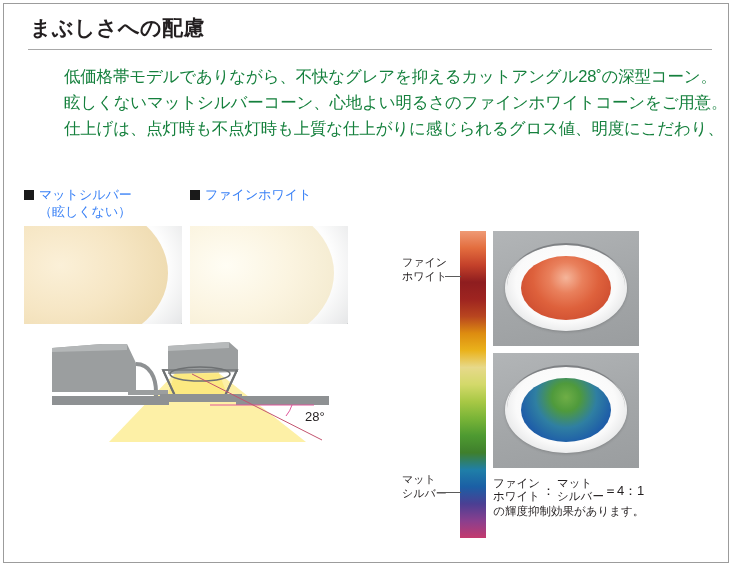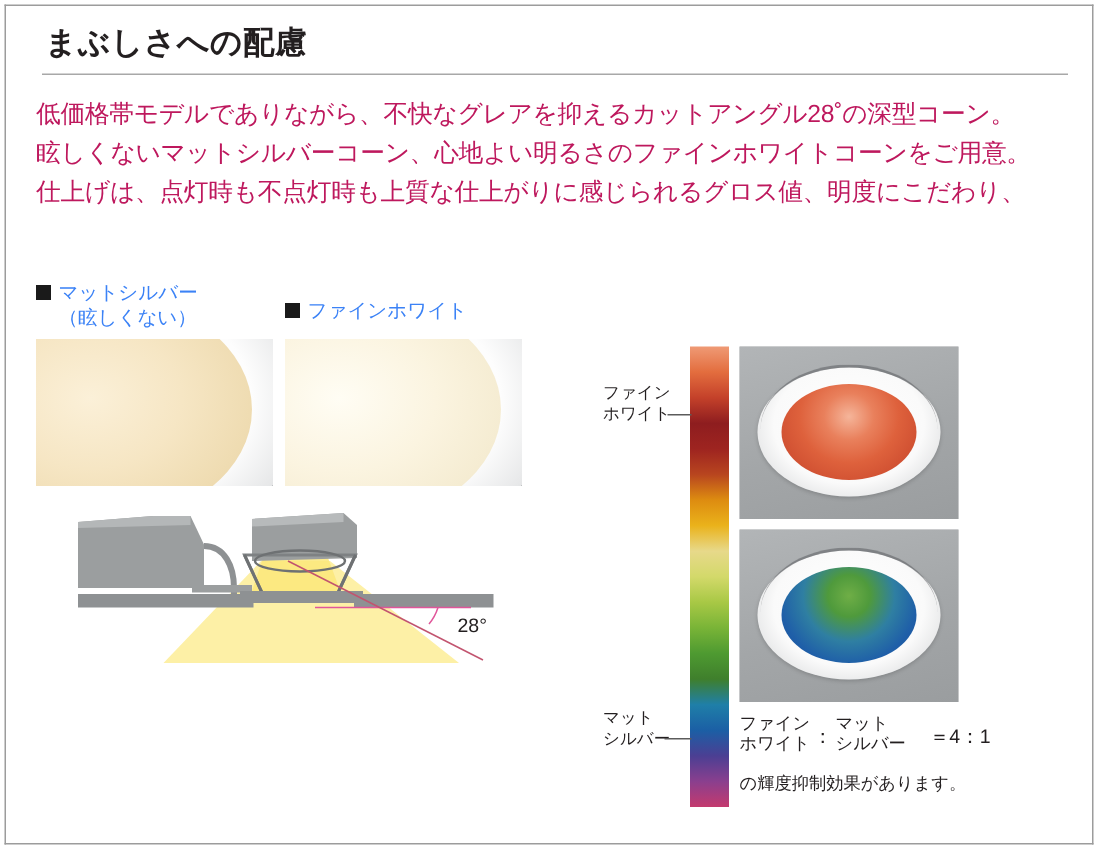--- a/index.html
+++ b/index.html
@@ -52,34 +52,35 @@
   .lead {
     position: absolute;
     left: 24px;
     top: 63px;
     width: 700px;
   }
   .lead-line {
     font-size: 16.5px;
     line-height: 26px;
     letter-spacing: -0.2px;
-    color: #be185d;
-    white-space: nowrap;
+    color: #15803d;
+    white-space: nowrap;
+    margin-left: 40px;
   }
 
   
   .caption {
     position: absolute;
     font-size: 13px;
     line-height: 17px;
     color: #3b82f6;
     white-space: nowrap;
   }
   .caption-matt { left: 24px;  top: 186px; }
-  .caption-fine { left: 190px; top: 198px; }
+  .caption-fine { left: 190px; top: 186px; }
   .bullet-sq {
     display: inline-block;
     width: 10px;
     height: 10px;
     background: #1a1a1a;
     margin-right: 5px;
     vertical-align: -1px;
   }
   .caption-sub { display: block; padding-left: 15px; }
 
@@ -247,22 +248,22 @@
   .ratio-row {
     display: flex;
     align-items: center;
   }
   .ratio-stack {
     display: inline-flex;
     flex-direction: column;
     line-height: 13px;
   }
   .ratio-colon { margin: 0 2px; font-size: 13px; }
-  .ratio-eq { margin-left: 16px; font-size: 13px; }
-  .ratio-tail { display: block; margin-top: 13px; }
+  .ratio-eq { margin-left: 0; font-size: 13px; }
+  .ratio-tail { display: block; margin-top: 1px; text-align: right; }
 </style>
 </head>
 <body>
 
 <div id="page">
 
   <div class="frame-line frame-top"></div>
   <div class="frame-line frame-left"></div>
   <div class="frame-line frame-right"></div>
   <div class="frame-line frame-bottom"></div>

